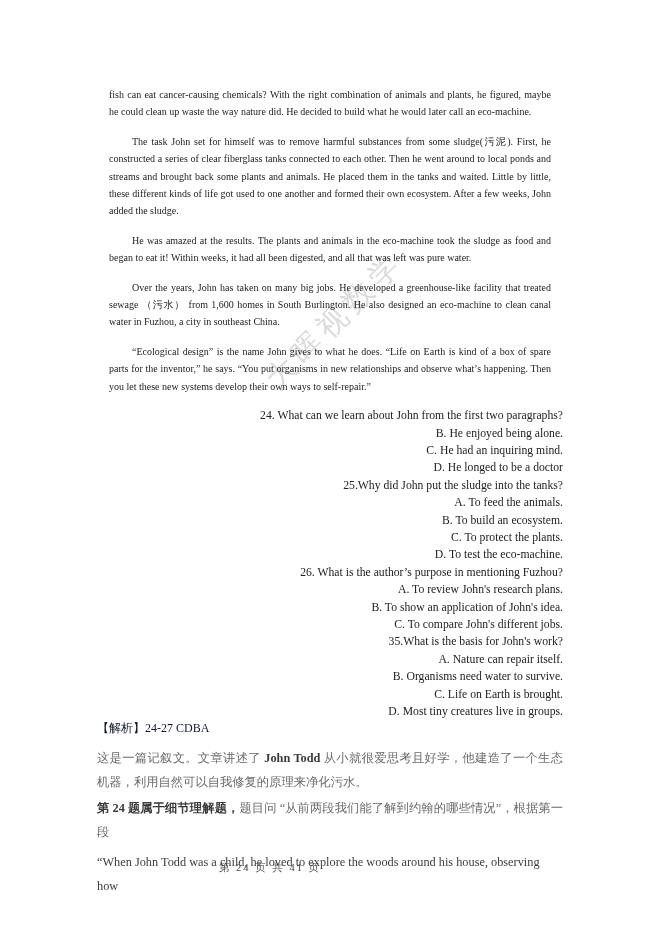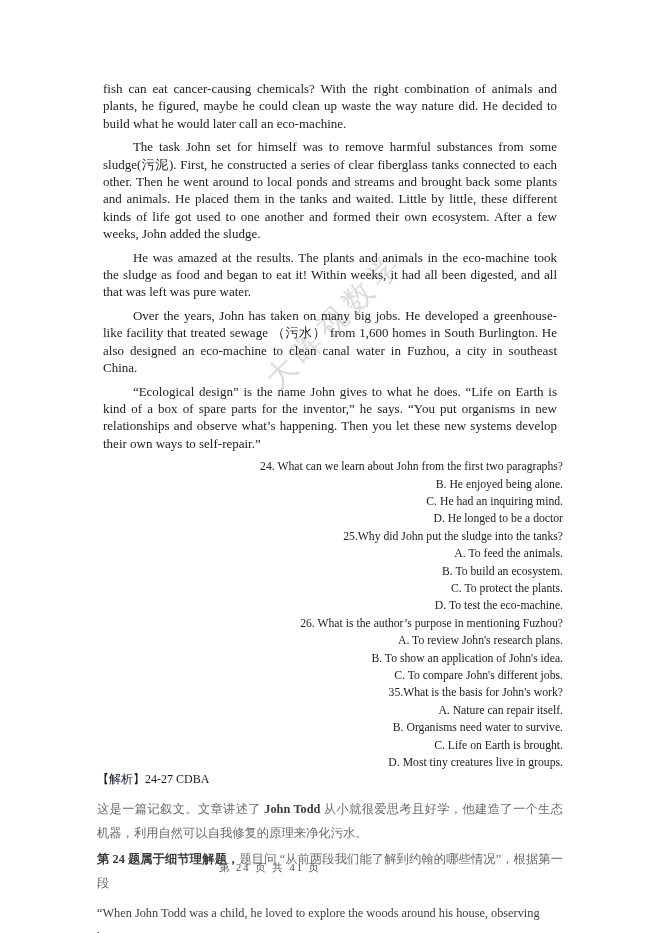--- a/index.html
+++ b/index.html
@@ -17,22 +17,22 @@
     color: #1f1f1f;
   }
   .content {
     position: absolute;
     top: 74px;
     left: 97px;
     width: 466px;
   }
   
   .passage p {
-    margin: 6px;
-    font-size: 13px;
+    margin: 12px;
+    font-size: 10px;
     line-height: 17.4px;
     text-align: justify;
     color: #222222;
   }
   .passage p.ind { text-indent: 2.3em; }
   
   .questions p {
     margin: 0;
     font-size: 11.7px;
     line-height: 17.4px;

